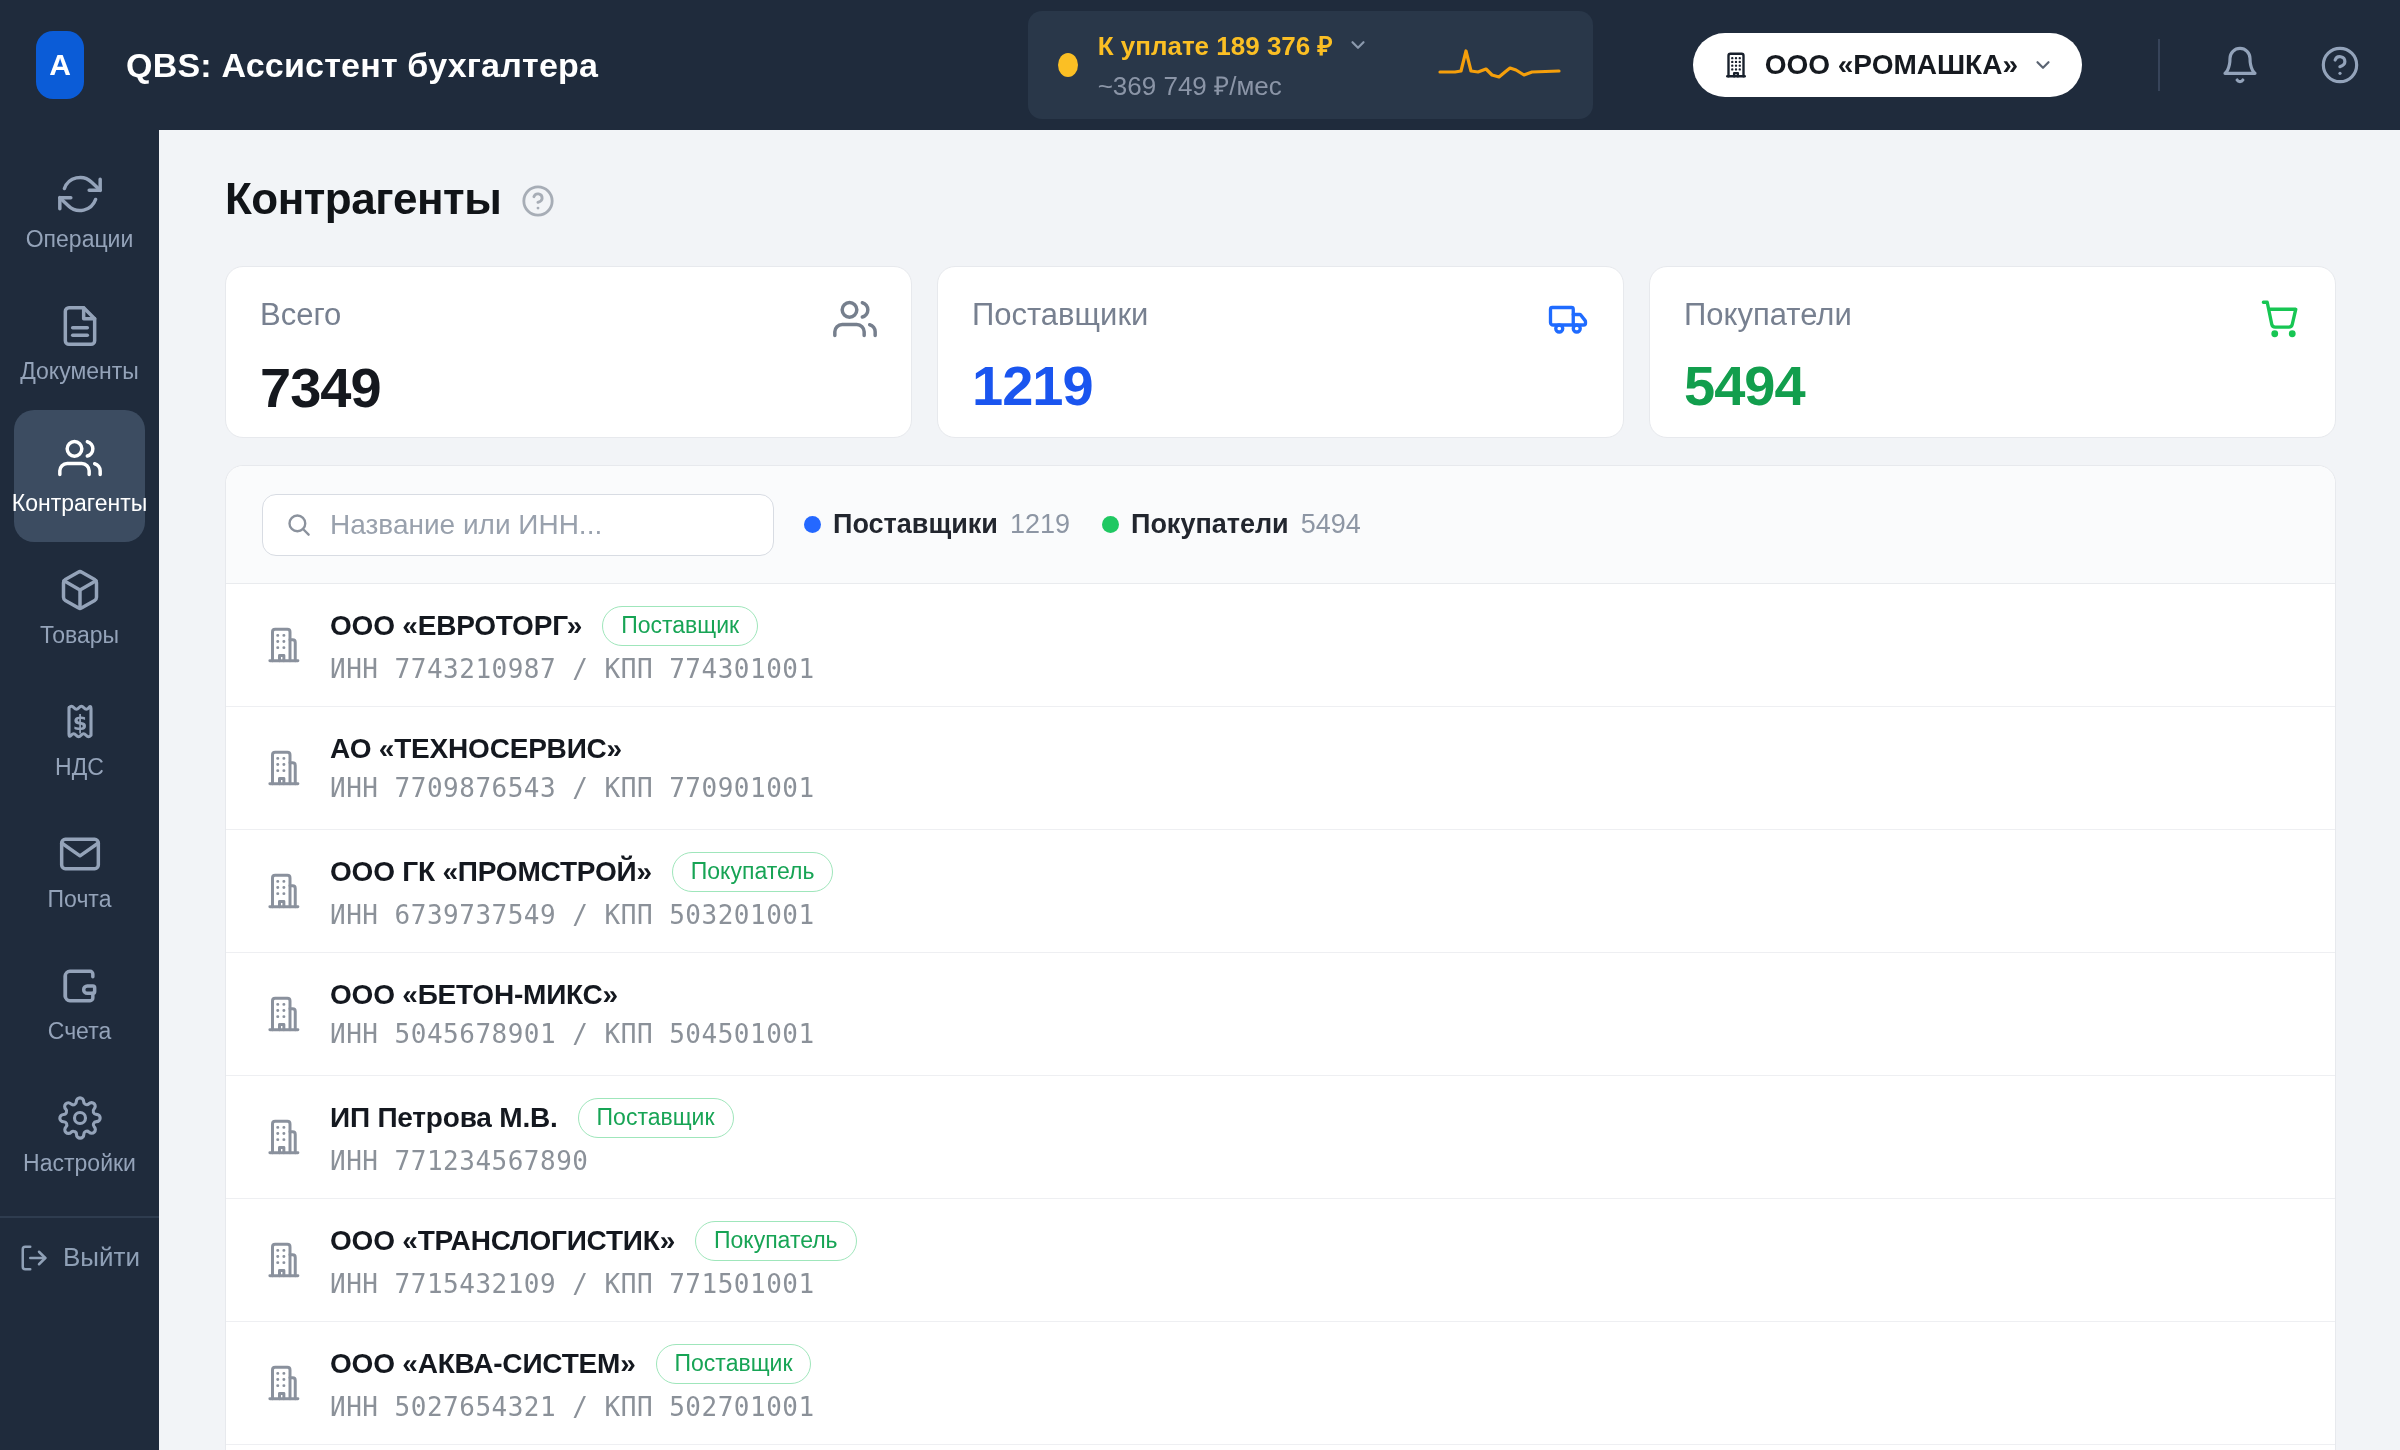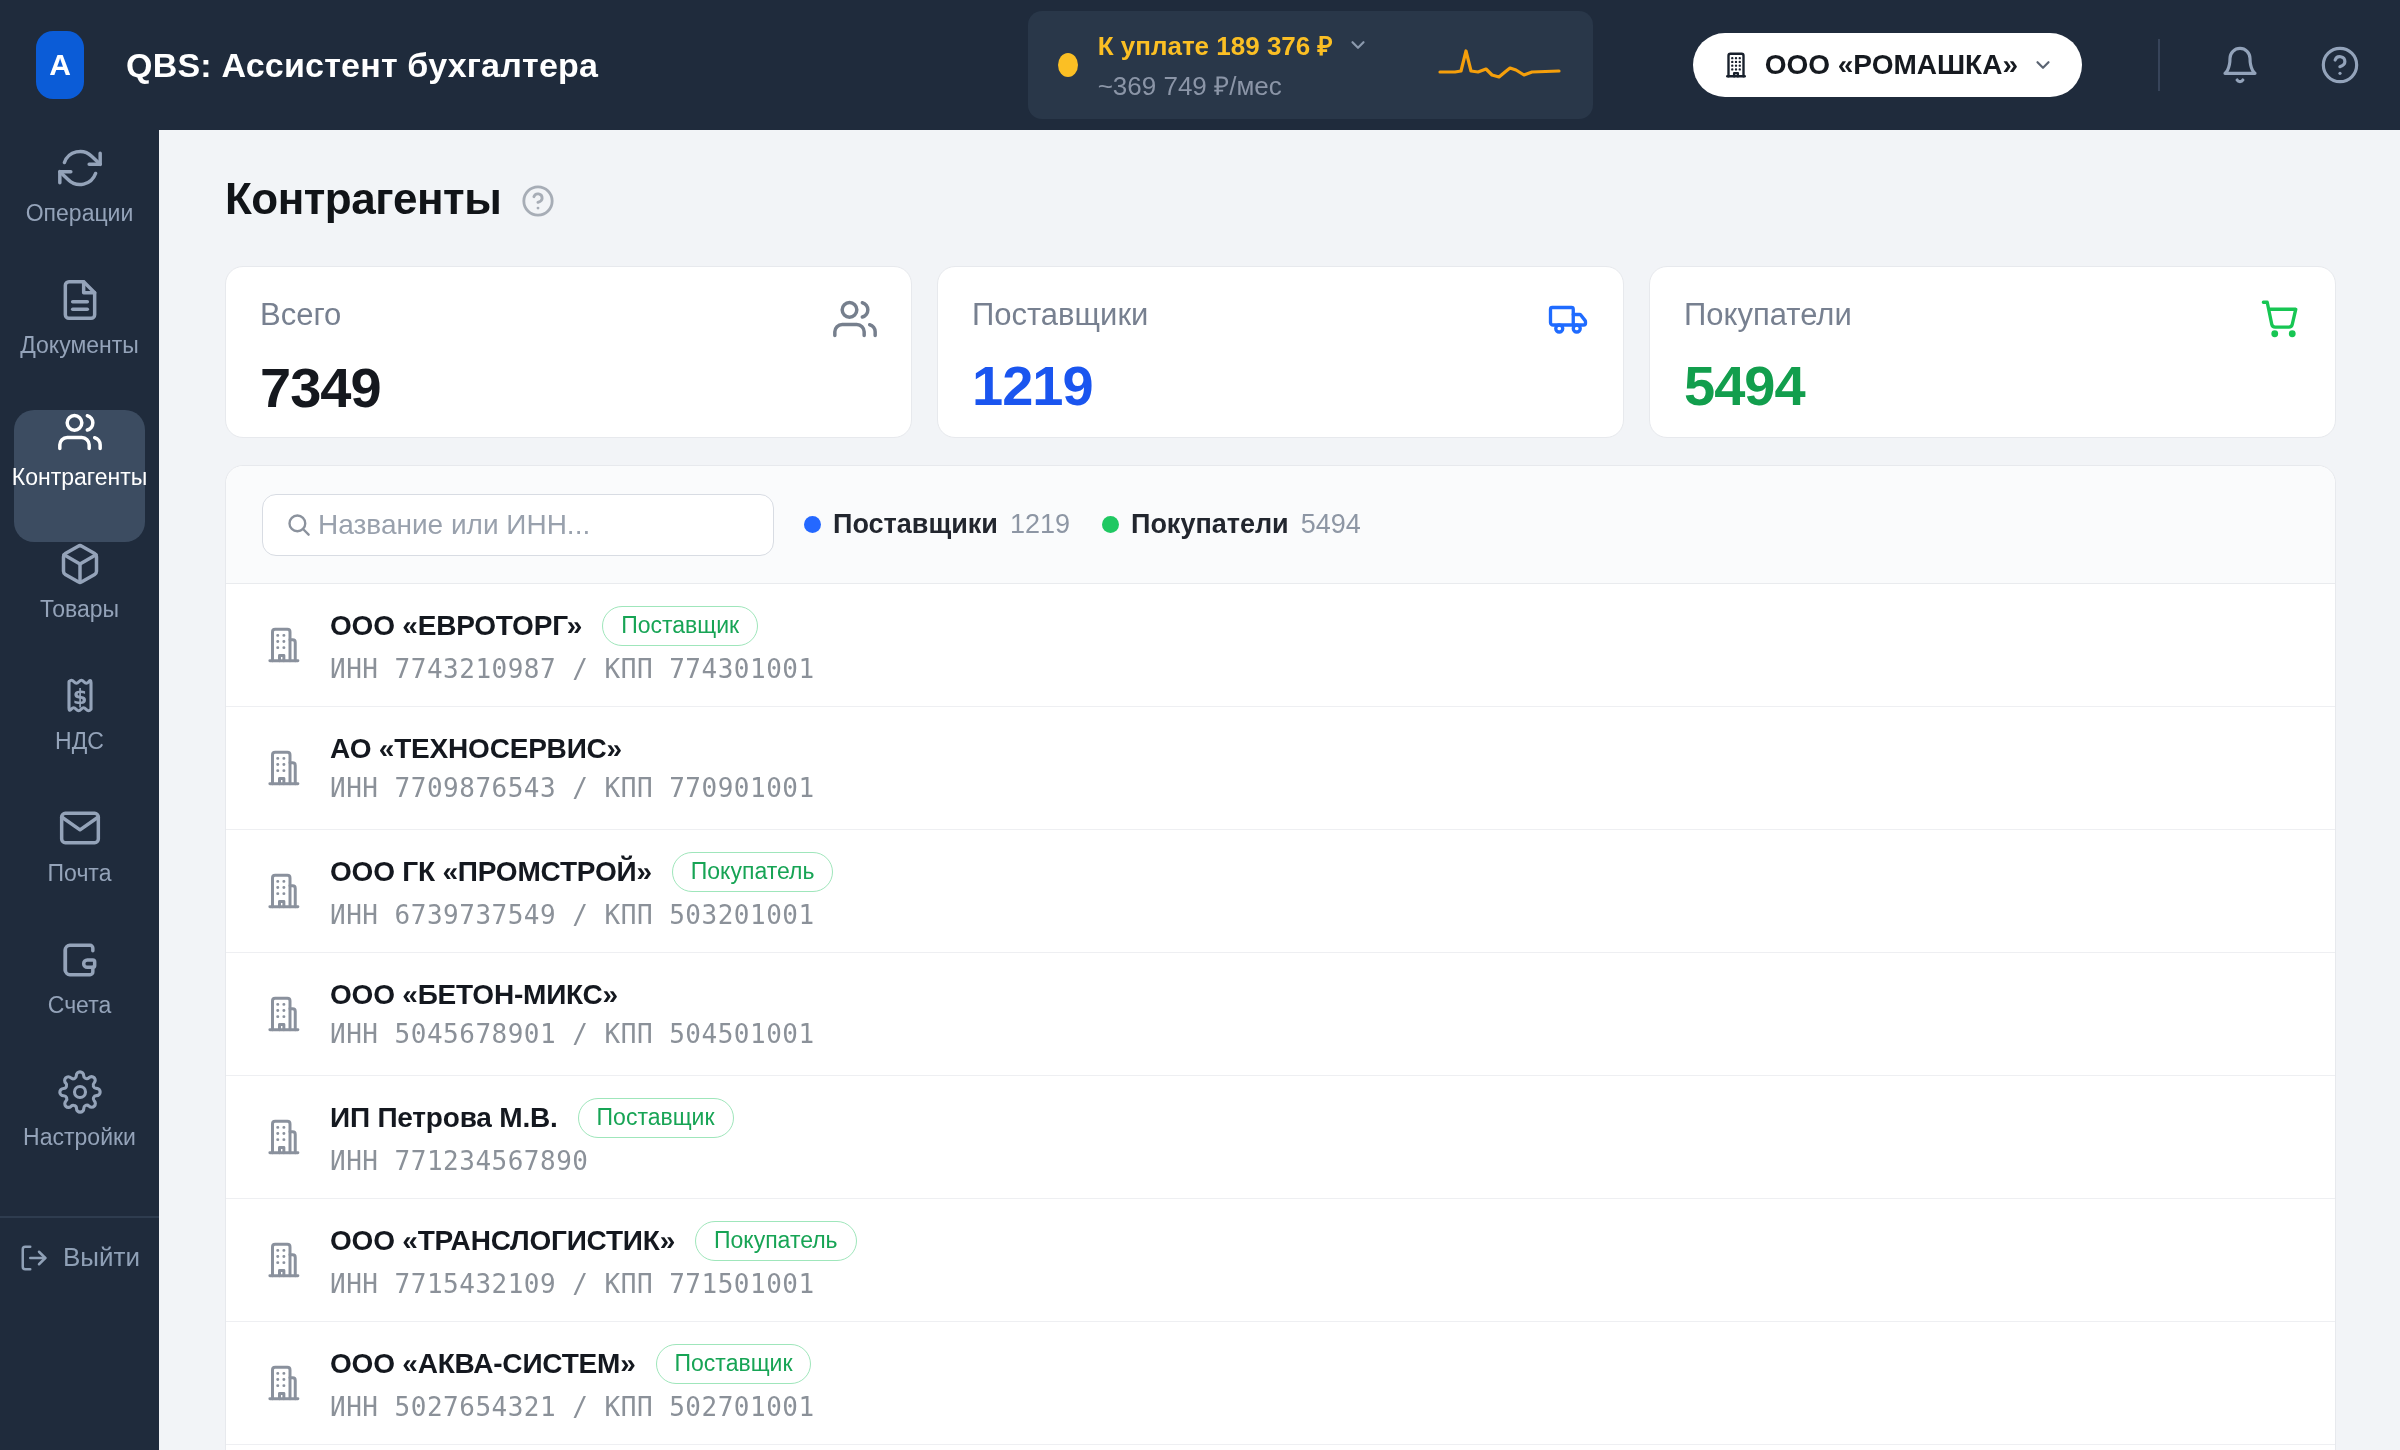--- a/index.html
+++ b/index.html
@@ -22,21 +22,21 @@
 
   .company-pill { margin-left:100px; height:64px; background:#ffffff; border-radius:32px; display:flex; align-items:center; gap:14px; padding:0 28px; cursor:pointer; }
   .company-pill .b-icon { color:#18202c; display:flex; }
   .company-name { font-size:28px; font-weight:bold; color:#161a20; white-space:nowrap; }
   .company-chevron { color:#5b6472; display:flex; }
   .top-divider { width:2px; height:52px; background:#37445a; margin-left:76px; }
   .top-icon { color:#93a3ba; margin-left:60px; display:flex; cursor:pointer; }
 
   
   .sidebar { position:absolute; left:0; top:130px; width:159px; height:1320px; background:#1f2b3c; display:flex; flex-direction:column; padding-top:16px; }
-  .nav-item { height:132px; margin:0 14px; border-radius:20px; display:flex; flex-direction:column; align-items:center; justify-content:flex-start; gap:10px; color:#94a3b9; cursor:pointer; flex:0 0 auto; }
+  .nav-item { height:132px; margin:0 14px; border-radius:20px; display:flex; flex-direction:column; align-items:center; justify-content:center; gap:10px; color:#94a3b9; cursor:pointer; flex:0 0 auto; }
   .nav-item.active { background:#3c4c61; color:#ffffff; }
   .nav-icon { display:flex; }
   .nav-label { font-size:23px; white-space:nowrap; }
   .side-divider { height:2px; background:#2e3c4f; margin:14px 0 0 0; }
   .logout { margin-top:24px; display:flex; align-items:center; justify-content:center; gap:14px; color:#8fa0b6; font-size:26px; cursor:pointer; }
   .logout .nav-icon { display:flex; }
 
   
   .main { position:absolute; left:159px; top:130px; width:2241px; height:1320px; background:#f2f4f7; padding:46px 64px 0 66px; overflow:hidden; }
   .page-head { display:flex; align-items:center; gap:20px; height:46px; }
@@ -45,21 +45,21 @@
 
   .cards { display:flex; gap:25px; margin-top:44px; }
   .card { flex:1; height:172px; background:#ffffff; border:1.5px solid #e7e9ed; border-radius:18px; padding:30px 34px; }
   .card-top { display:flex; align-items:flex-start; justify-content:space-between; }
   .card-label { font-size:31px; color:#778090; }
   .card-icon { display:flex; }
   .card-value { font-size:56px; font-weight:bold; letter-spacing:-1px; margin-top:14px; }
 
   .panel { margin-top:27px; background:#ffffff; border:1.5px solid #e7e9ed; border-radius:18px; height:1100px; overflow:hidden; }
   .panel-head { height:118px; background:#fafbfc; border-bottom:1.5px solid #e9ebee; display:flex; align-items:center; padding:0 36px; border-radius:18px 18px 0 0; }
-  .search-box { width:512px; height:62px; border:1.7px solid #d8dce3; border-radius:14px; background:#ffffff; display:flex; align-items:center; gap:6px; padding:0 22px; }
+  .search-box { width:512px; height:62px; border:1.7px solid #d8dce3; border-radius:14px; background:#ffffff; display:flex; align-items:center; gap:18px; padding:0 22px; }
   .search-box .s-icon { color:#8b929d; display:flex; flex:0 0 auto; }
   .search-input { border:none; outline:none; width:100%; font-size:28px; color:#2a2f38; font-family:"Liberation Sans", sans-serif; background:transparent; }
   .search-input::placeholder { color:#99a1ad; }
   .legend { display:flex; align-items:center; gap:32px; margin-left:30px; }
   .legend-item { display:flex; align-items:center; }
   .legend-dot { width:17px; height:17px; border-radius:50%; margin-right:12px; }
   .legend-label { font-size:27px; font-weight:bold; color:#22262e; }
   .legend-count { font-size:27px; color:#8d96a4; margin-left:12px; }
 
   .rows { display:flex; flex-direction:column; }

